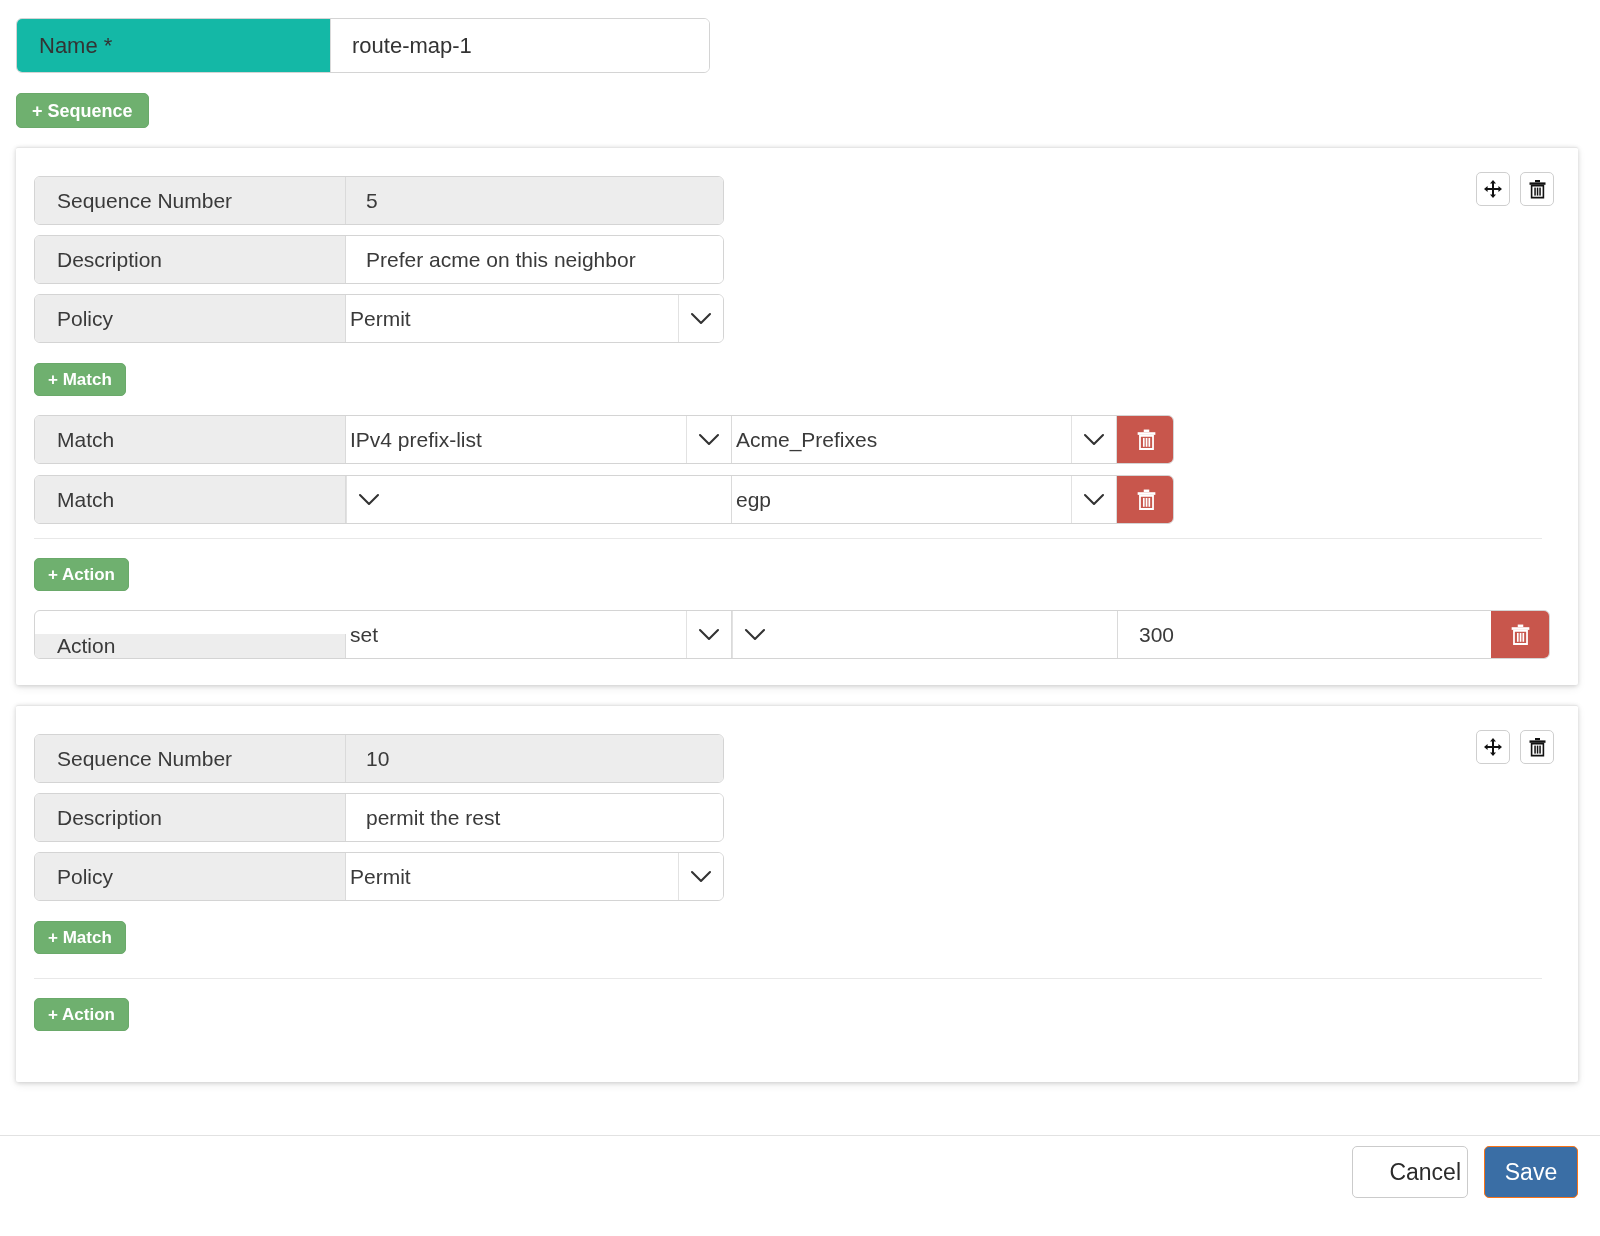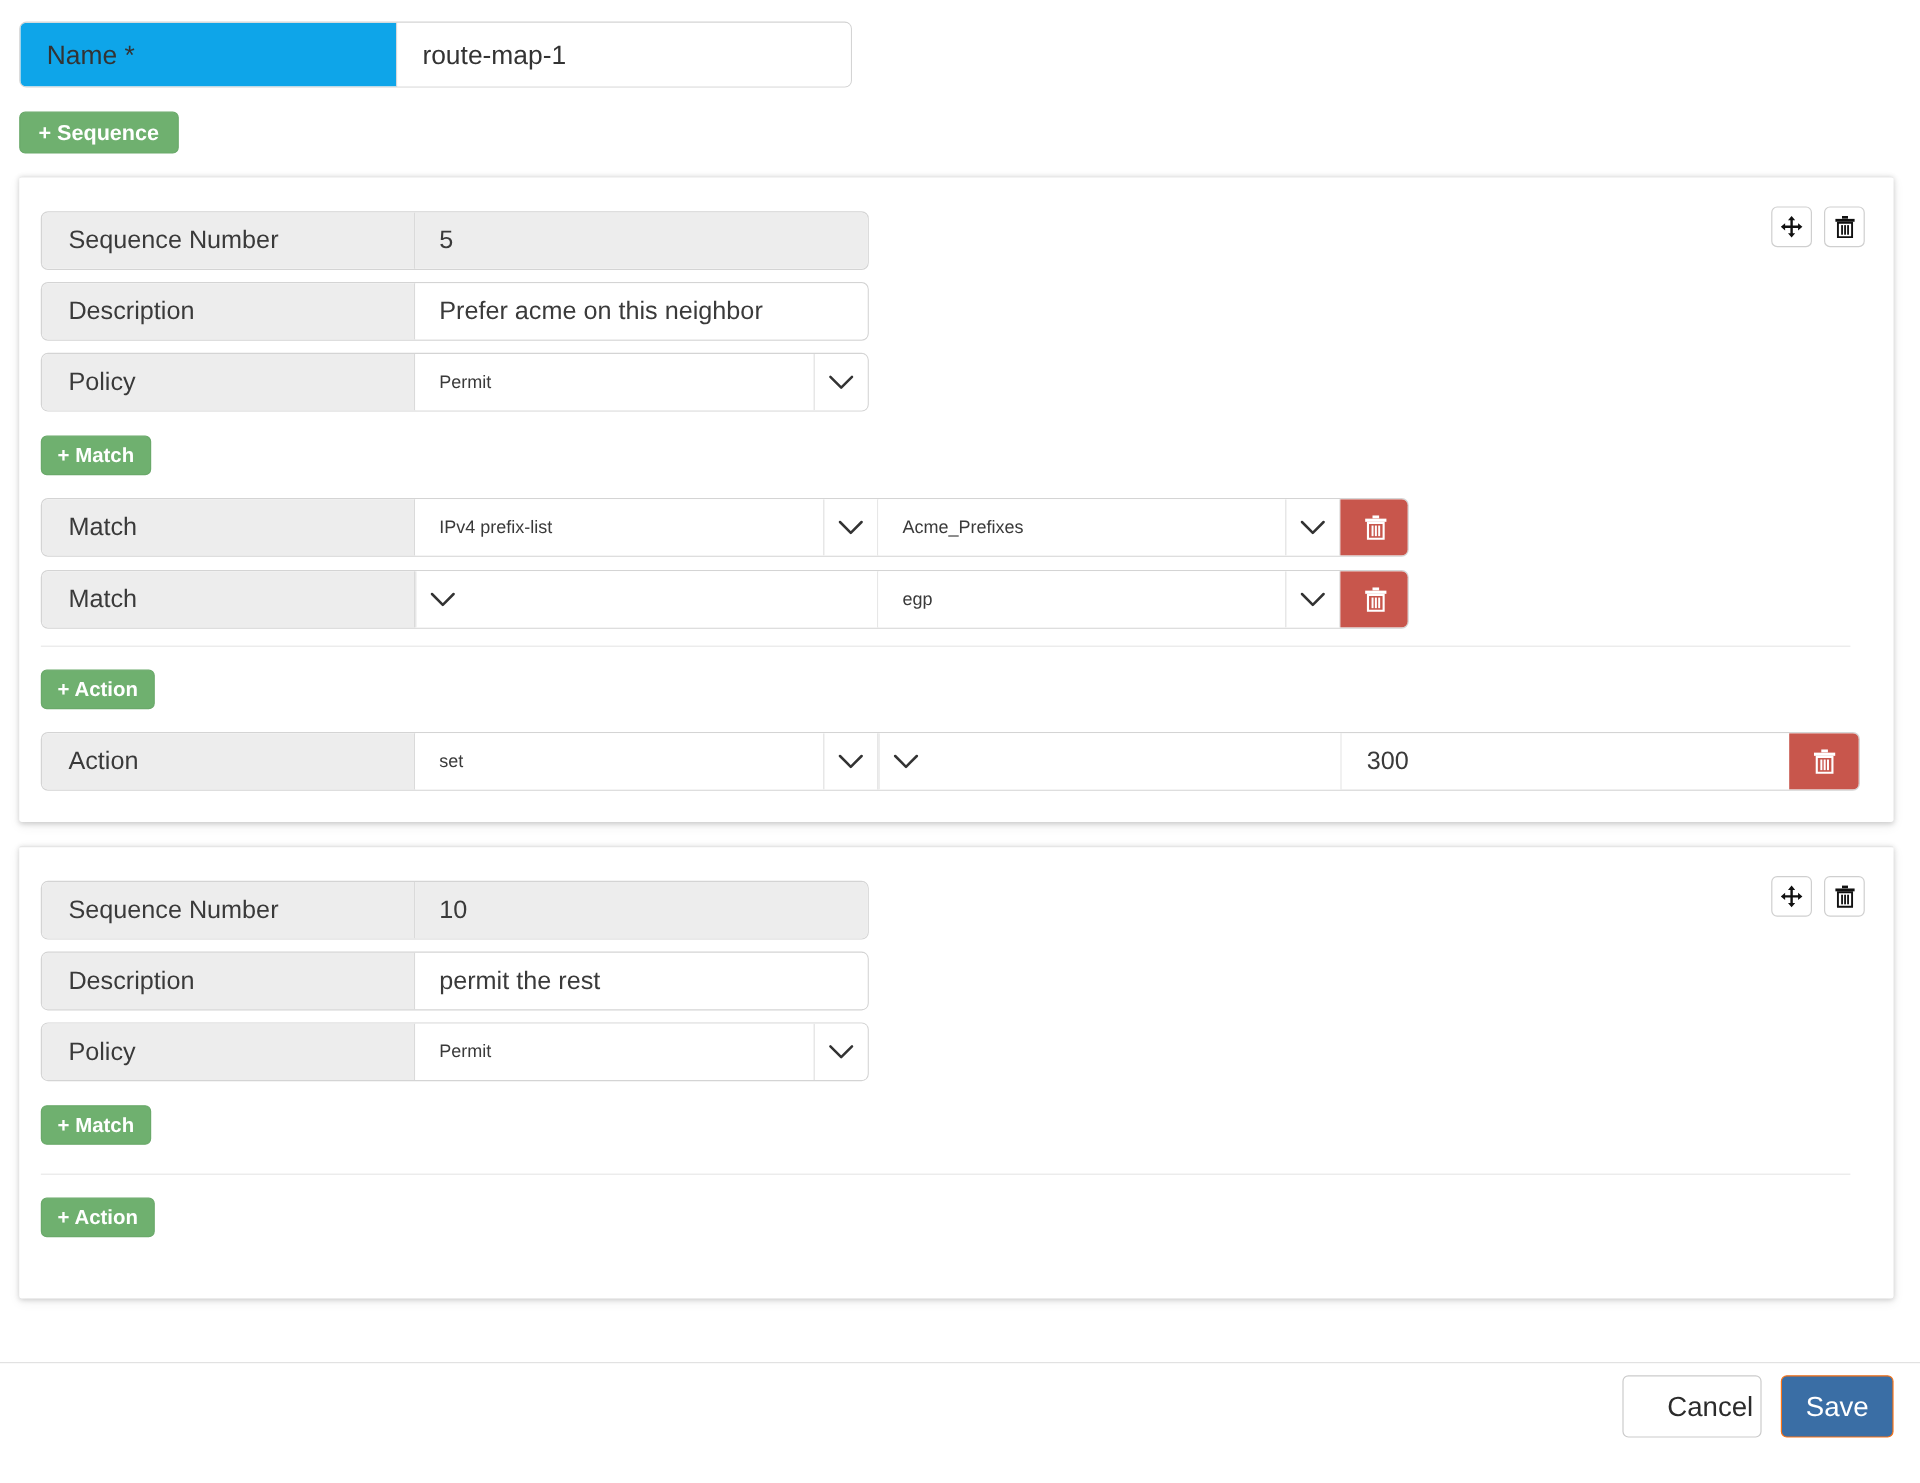--- a/index.html
+++ b/index.html
@@ -29,21 +29,21 @@
     display: flex;
     width: 694px;
     height: 55px;
     border: 1px solid #d4d4d4;
     border-radius: 6px;
     background: #ffffff;
     overflow: hidden;
   }
   .name-label {
     width: 314px;
-    background: #0ea5e9;
+    background: #14b8a6;
     border-right: 1px solid #d9d9d9;
     display: flex;
     align-items: center;
     padding-left: 22px;
     font-size: 22px;
     color: #333;
   }
   .name-value {
     flex: 1;
     display: flex;
@@ -146,22 +146,22 @@
 
   
   .selcell {
     position: relative;
     display: flex;
     align-items: center;
     background: #ffffff;
     height: 100%;
   }
   .selcell .seltext {
-    padding-left: 20px;
-    font-size: 15px;
+    padding-left: 4px;
+    font-size: 21px;
     color: #3a3a3a;
     flex: 1;
     overflow: hidden;
     white-space: nowrap;
   }
   .chev {
     width: 45px;
     height: 100%;
     display: flex;
     align-items: center;
@@ -233,21 +233,21 @@
     cursor: pointer;
     border: none;
   }
   .trash-btn svg { display: block; }
 
   
   .match-row { width: 1140px; }
   .match-row .part.a { width: 386px; flex: 0 0 386px; }
   .match-row .part.b { width: 385px; flex: 0 0 385px; }
 
-  .action-row { width: 1516px; }
+  .action-row { width: 1516px; align-items: flex-end; }
   .action-row .part.a { width: 386px; flex: 0 0 386px; }
   .action-row .part.b { width: 386px; flex: 0 0 386px; }
   .action-row .plain.c { flex: 1; }
 
   .divider {
     position: absolute;
     left: 18px;
     width: 1508px;
     height: 1px;
     background: #e8e8e8;

